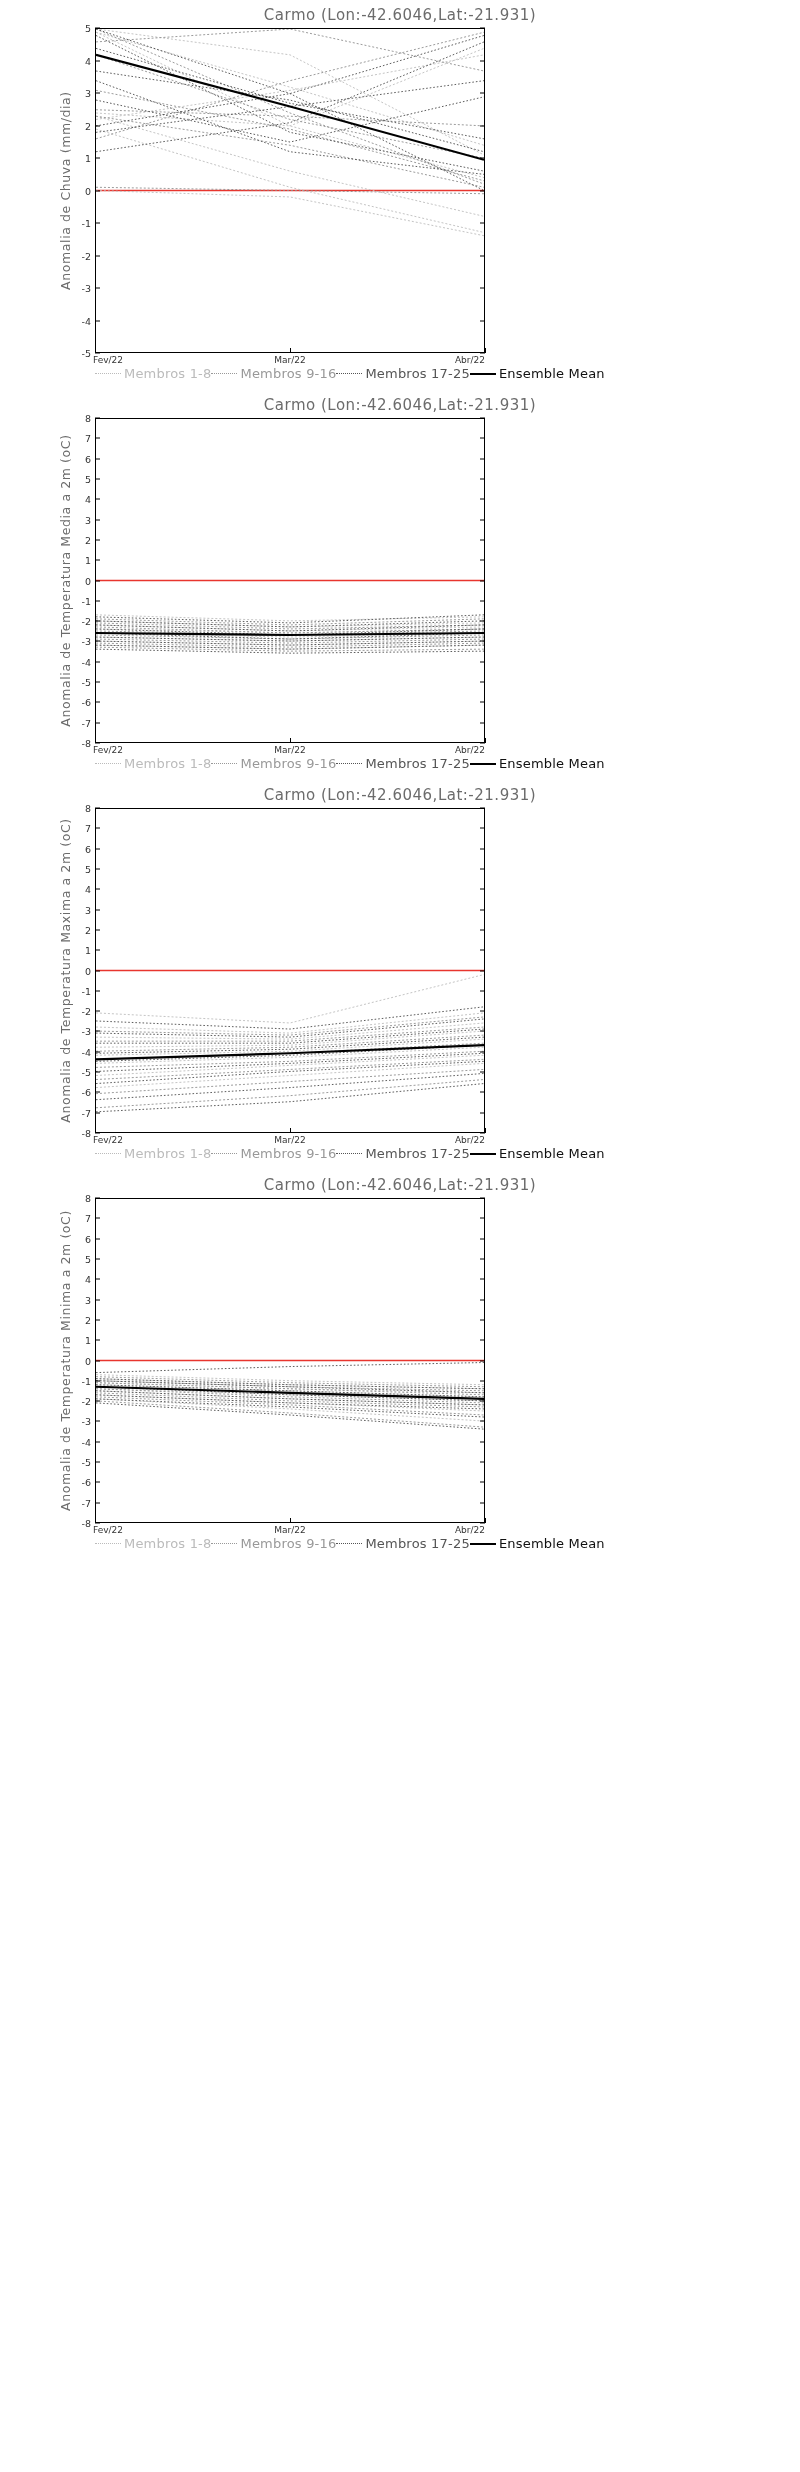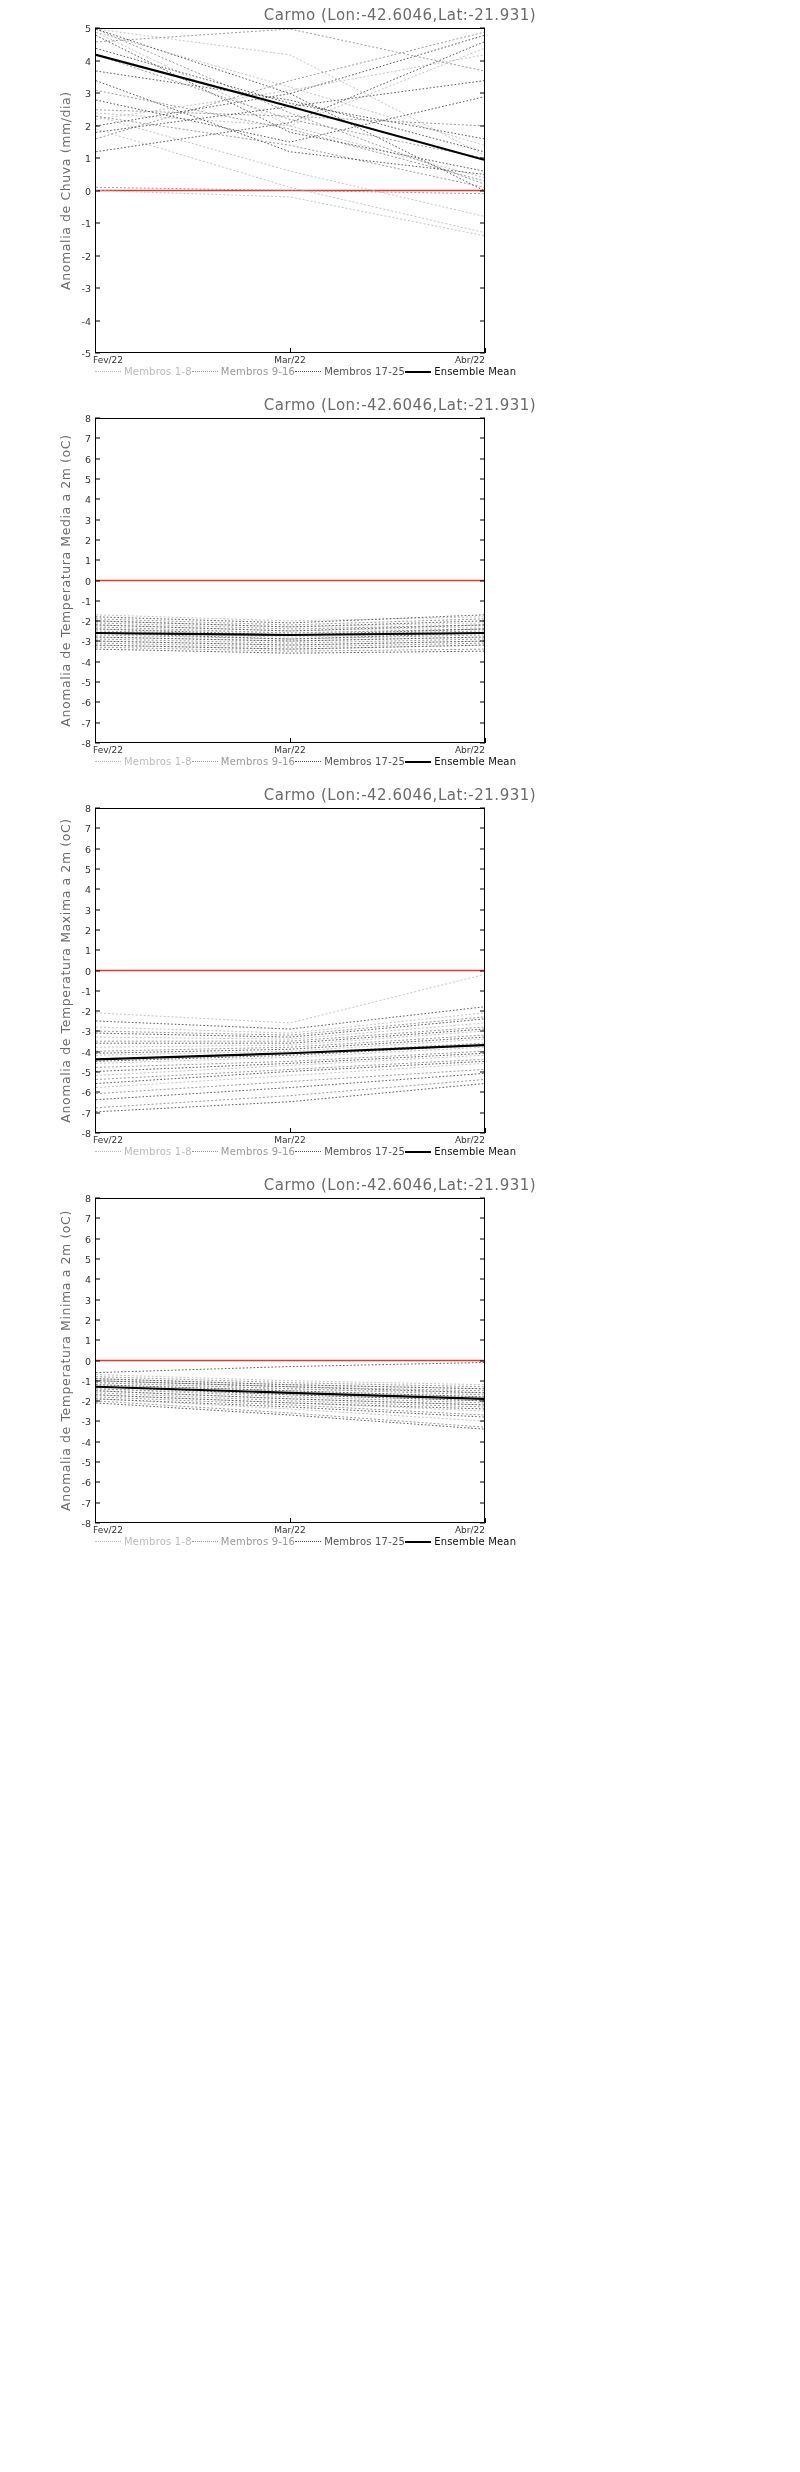--- a/index.html
+++ b/index.html
@@ -128,21 +128,21 @@
     gap: 3px;
   }
   .legend-line {
     display: inline-block;
     width: 26px;
     height: 0;
     border-top-width: 1px;
     border-top-style: dotted;
   }
   .legend-label {
-    font-size: 10px;
+    font-size: 13px;
     letter-spacing: 0.2px;
     font-family: "DejaVu Sans", sans-serif;
     white-space: nowrap;
   }
   svg.curves {
     position: absolute;
     inset: 0;
     width: 100%;
     height: 100%;
     display: block;

